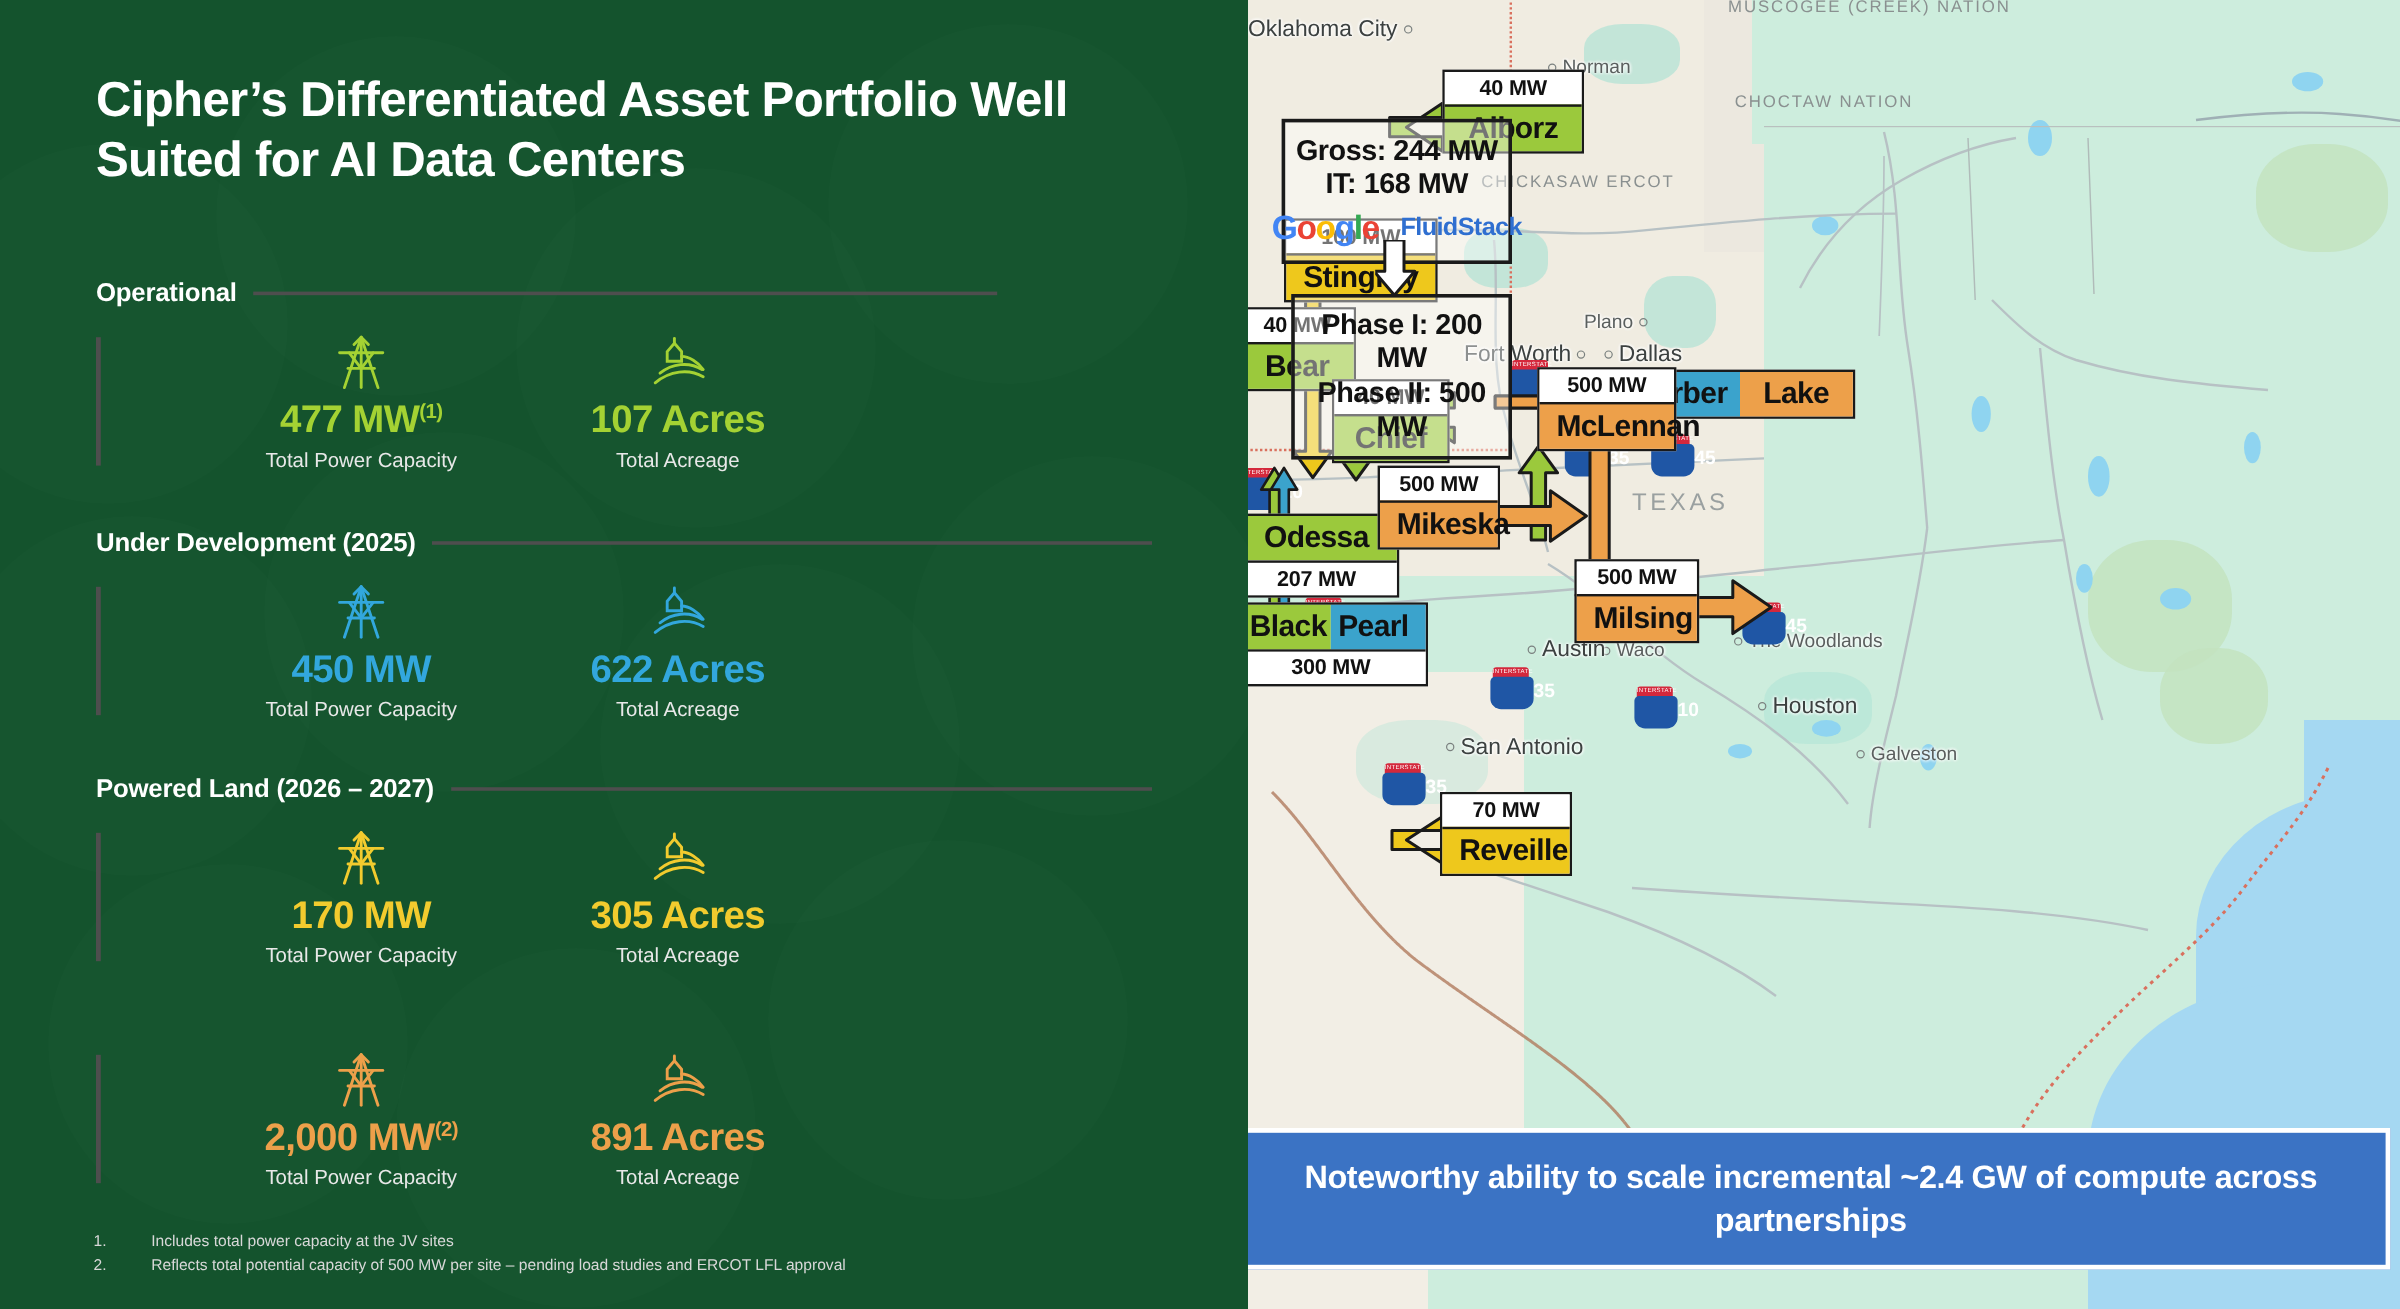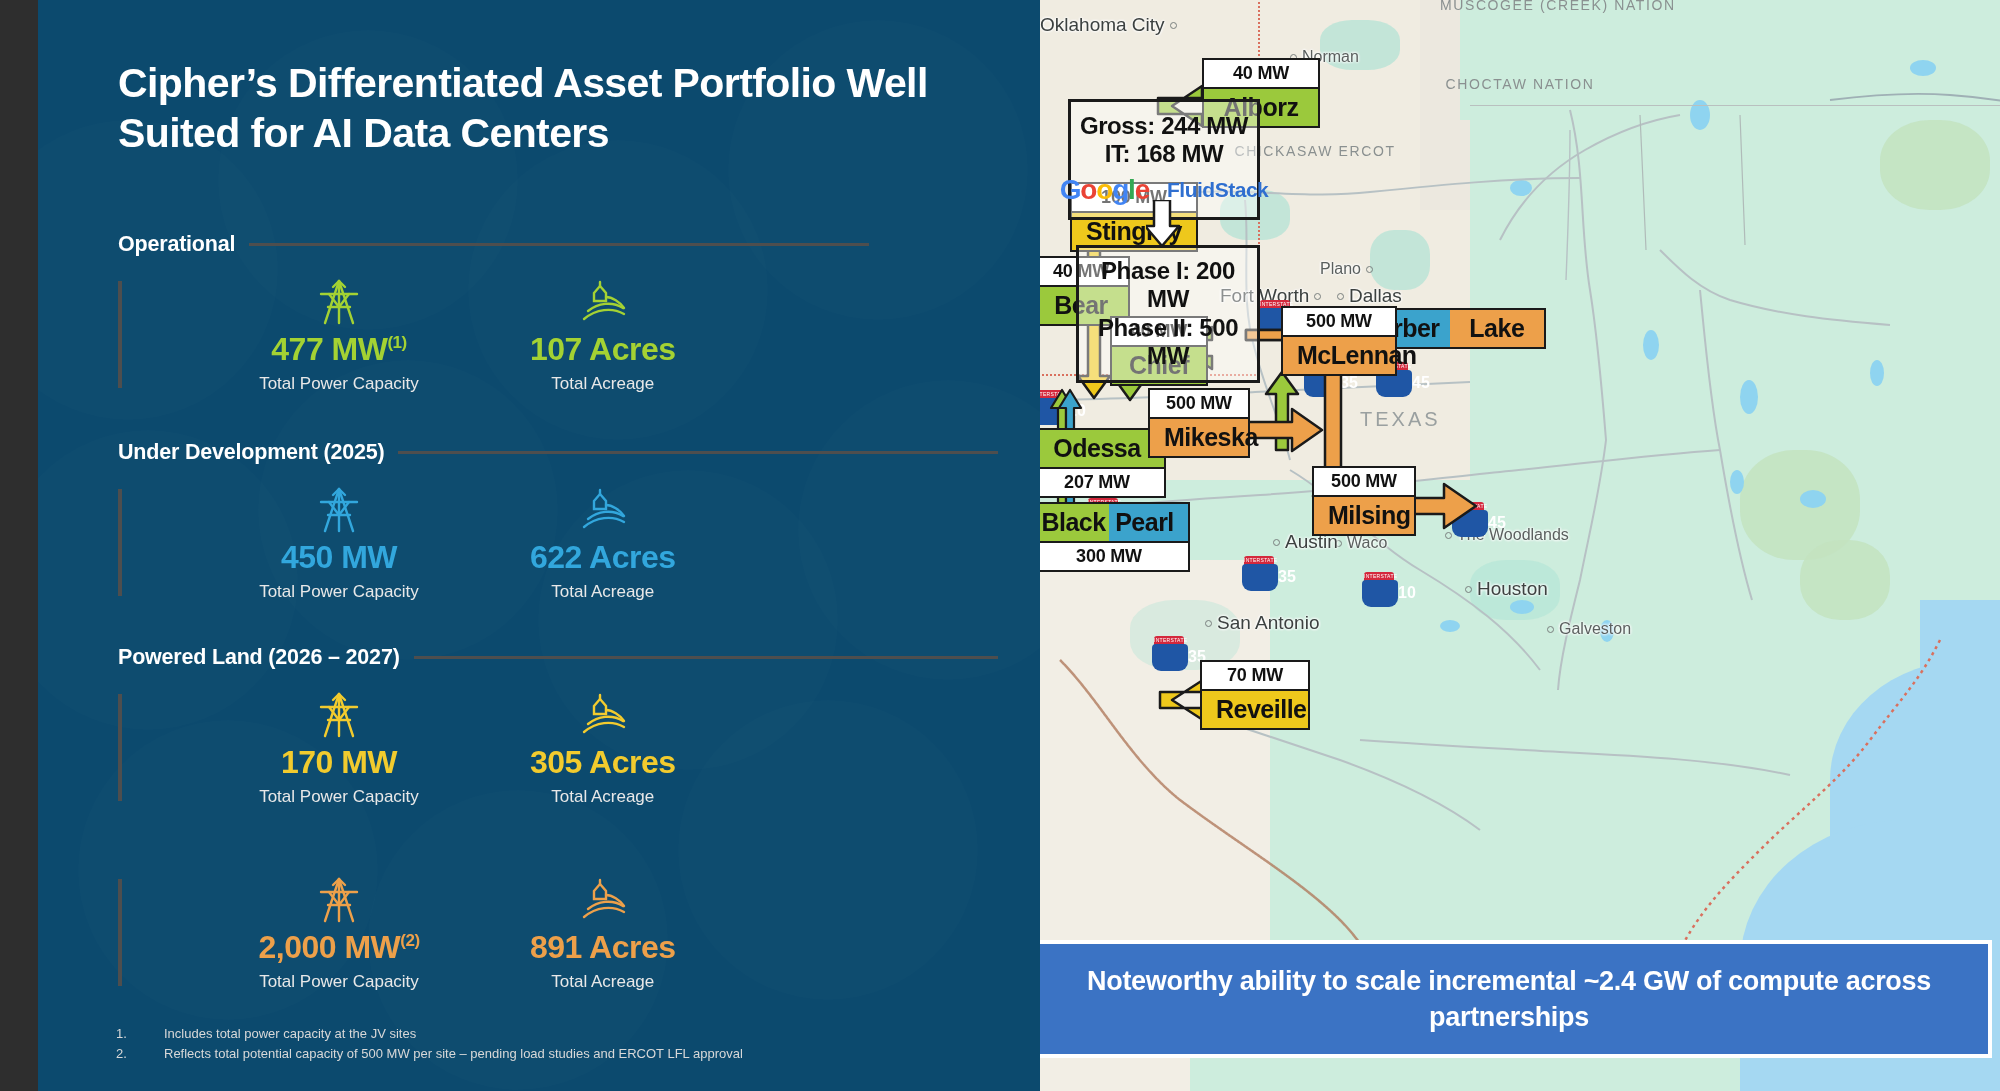--- a/index.html
+++ b/index.html
@@ -3,21 +3,21 @@
 <meta charset="utf-8">
 <style>
   * { margin:0; padding:0; box-sizing:border-box; }
   html,body { width:2000px; height:1091px; overflow:hidden; background:#2b2b2b;
     font-family:"Liberation Sans", sans-serif; }
 
   #slide { position:relative; width:2000px; height:1091px; background:#2e2e2e; overflow:hidden; }
 
   
   #leftpanel { position:absolute; left:0; top:0; width:1040px; height:1091px;
-    background:#0c4a6e; overflow:hidden;margin-left:38px; }
+    background:#14532d; overflow:hidden; }
   #leftpanel .wm { position:absolute; border-radius:50%;
     background:rgba(255,255,255,0.012); }
 
   
   .title { position:absolute; left:80px; top:58px; width:900px;
     color:#ffffff; font-size:41px; font-weight:bold; line-height:1.22;
     letter-spacing:-0.6px; }
 
   
   .section { position:absolute; left:80px; width:880px; }

